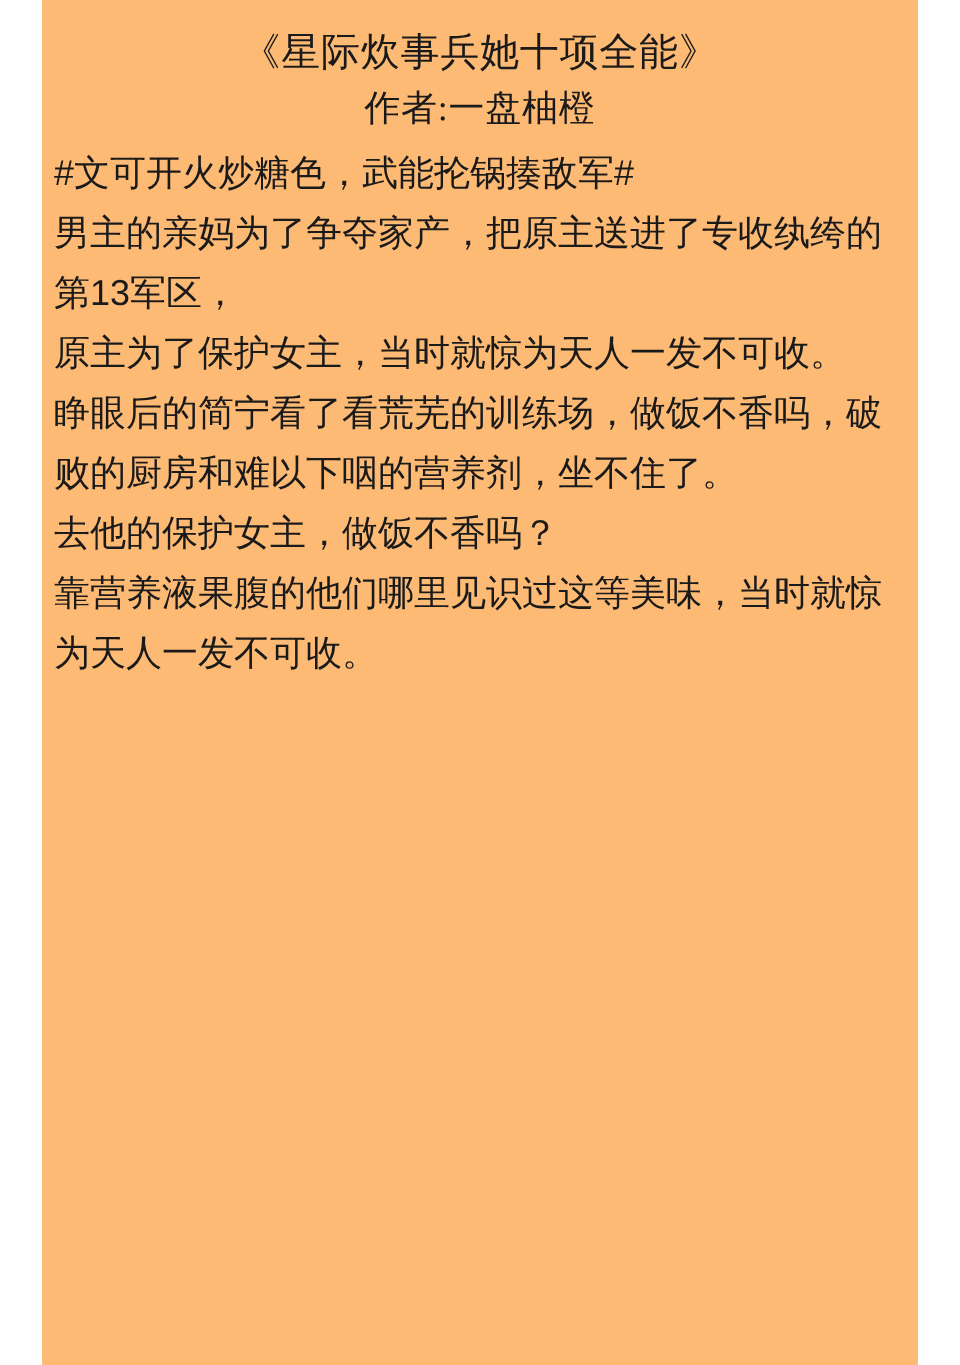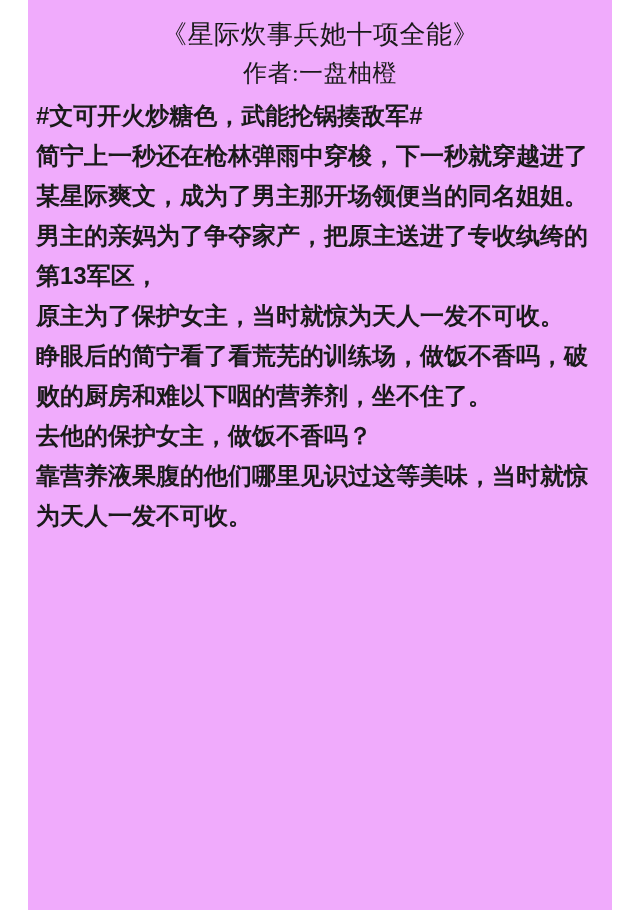--- a/index.html
+++ b/index.html
@@ -9,21 +9,21 @@
   body {
     width: 640px;
     height: 910px;
     background: #ffffff;
     font-family: "Liberation Sans", sans-serif;
   }
   .page {
     position: relative;
     width: 640px;
     height: 910px;
-    background: #f0abfc;
+    background: #fdba74;
     box-sizing: border-box;
     overflow: hidden;
   }
   .side-band {
     position: absolute;
     top: 0;
     bottom: 0;
     width: 28px;
     background: #ffffff;
   }
@@ -58,37 +58,36 @@
   .body-text {
     margin-top: 4px;
   }
   .para {
     font-size: 24px;
     line-height: 40px;
     color: #1a1a1a;
     text-align: left;
     letter-spacing: 0px;
     white-space: pre-wrap;
-    font-weight: 700;
+    font-weight: 400;
   }
 </style>
 </head>
 <body>
 
 <div class="page">
   <div class="side-band left"></div>
   <div class="side-band right"></div>
 
   <div class="content">
     <div class="title">《星际炊事兵她十项全能》</div>
     <div class="author">作者:一盘柚橙</div>
 
     <div class="body-text">
       <div class="para">#文可开火炒糖色，武能抡锅揍敌军#</div>
-      <div class="para">简宁上一秒还在枪林弹雨中穿梭，下一秒就穿越进了某星际爽文，成为了男主那开场领便当的同名姐姐。</div>
       <div class="para">男主的亲妈为了争夺家产，把原主送进了专收纨绔的第13军区，</div>
       <div class="para">原主为了保护女主，当时就惊为天人一发不可收。</div>
       <div class="para">睁眼后的简宁看了看荒芜的训练场，做饭不香吗，破败的厨房和难以下咽的营养剂，坐不住了。</div>
       <div class="para">去他的保护女主，做饭不香吗？</div>
       <div class="para">靠营养液果腹的他们哪里见识过这等美味，当时就惊为天人一发不可收。</div>
     </div>
   </div>
 </div>
 
 </body></html>

